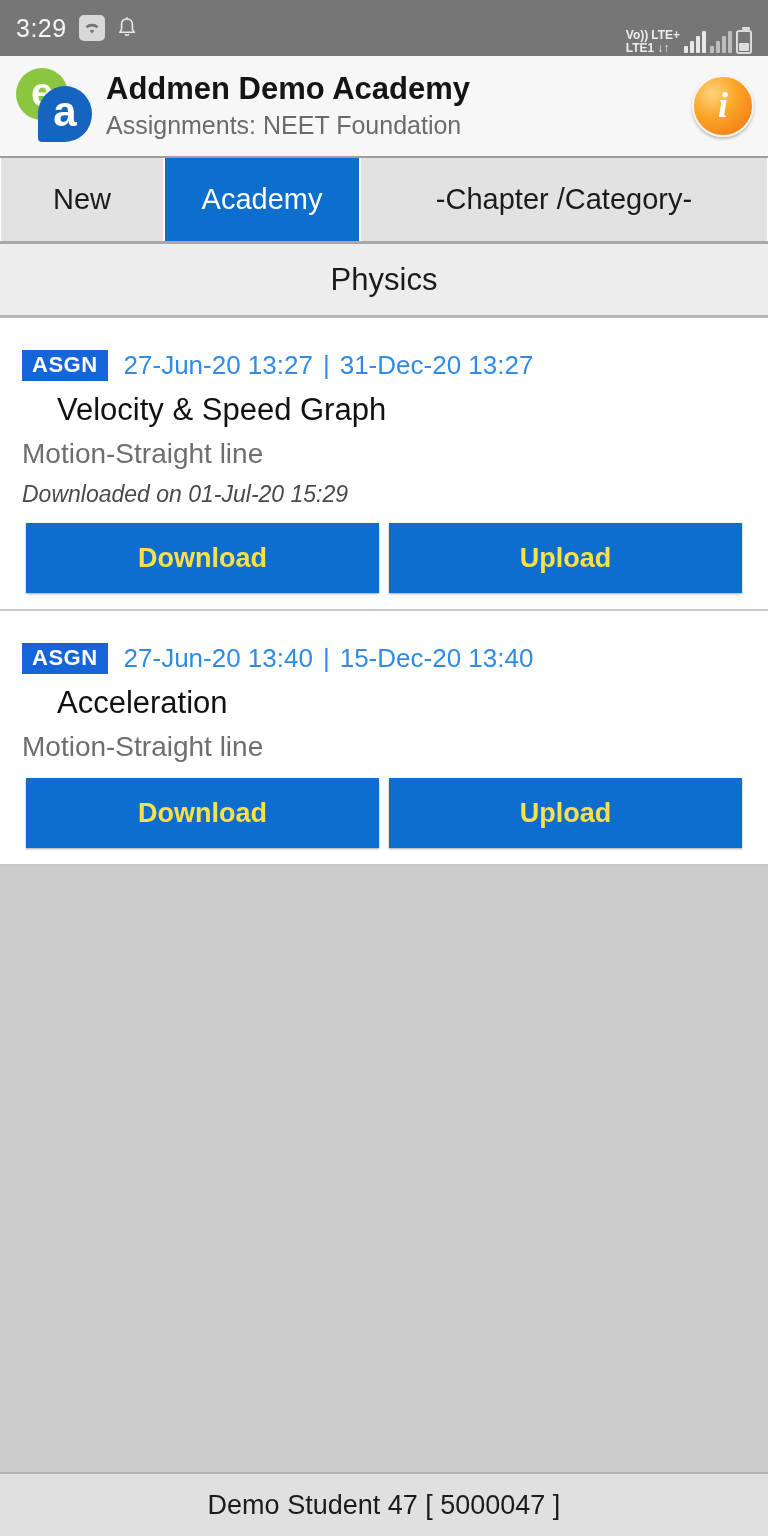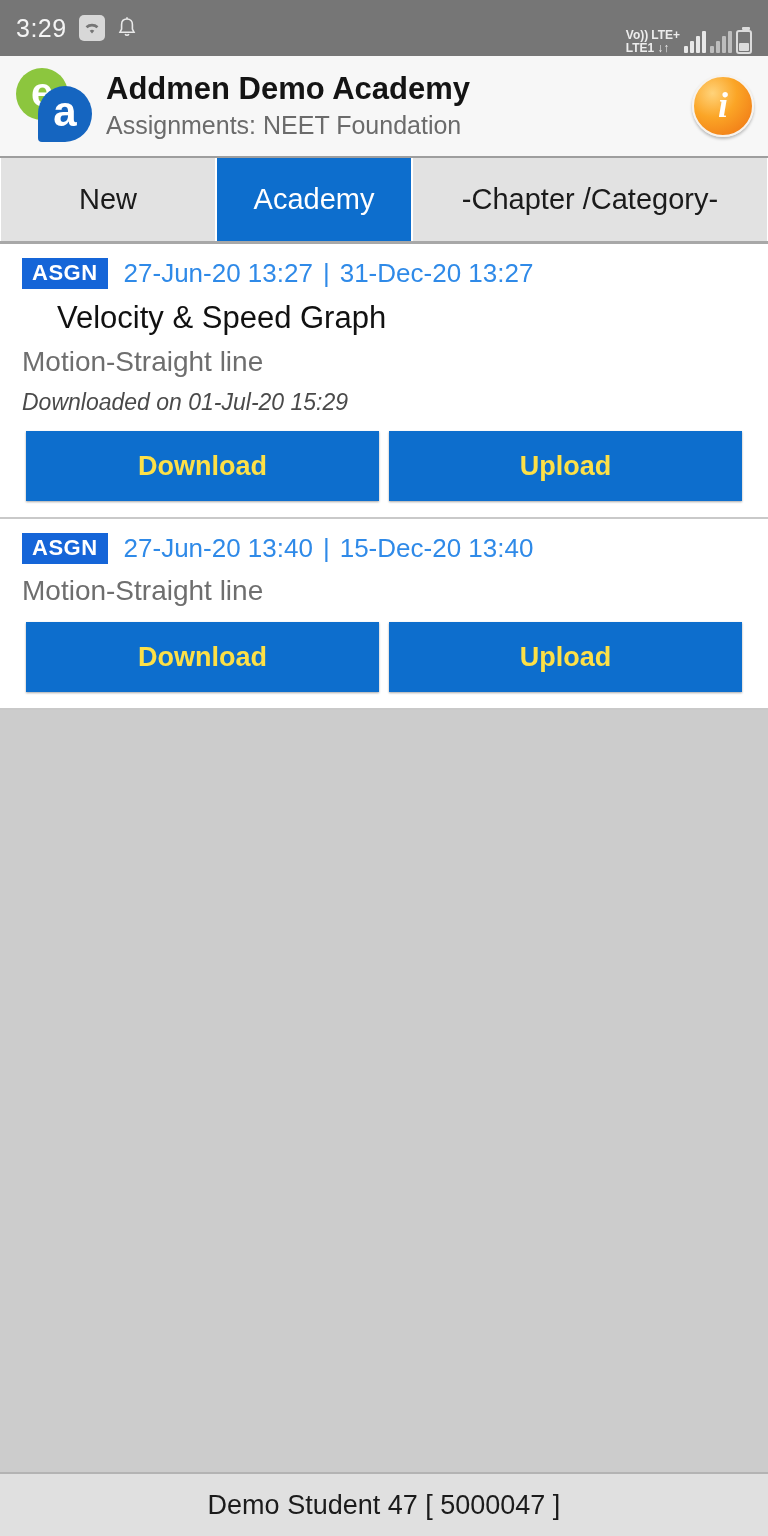--- a/index.html
+++ b/index.html
@@ -78,33 +78,33 @@
     font-weight:bold; line-height:1; padding-bottom:3px;
   }
 
   
   .tabs { height:86px; display:flex; border-bottom:3px solid #a8a8a8; flex:0 0 86px; background:#e2e2e2; }
   .tab {
     display:flex; align-items:center; justify-content:center;
     font-size:29px; color:#1b1b1b; background:#e2e2e2;
     border-right:1px solid #ffffff; border-left:1px solid #ffffff;
   }
-  .tab.tab-new { width:216px; }
+  .tab.tab-new { width:164px; }
   .tab.tab-active { width:196px; background:#0d6ecd; color:#ffffff; }
   .tab.tab-chapter { flex:1; }
 
   
   .subject {
     height:74px; background:#ededed; display:flex; align-items:center; justify-content:center;
     font-size:31px; color:#1b1b1b; border-bottom:3px solid #b5b5b5; flex:0 0 74px;
   }
 
   
   .list { background:#ffffff; }
-  .card { background:#ffffff; padding:14px 0 16px 0; border-bottom:2px solid #c9c9c9; }
+  .card { background:#ffffff; padding:32px 0 16px 0; border-bottom:2px solid #c9c9c9; }
   .card-meta { display:flex; align-items:center; padding:0 22px; margin-bottom:6px; }
   .badge {
     background:#1565d8; color:#ffffff; font-size:22px; font-weight:bold;
     padding:4px 10px 5px 10px; letter-spacing:0.5px; line-height:1;
   }
   .dates { margin-left:16px; font-size:26px; color:#2f8ae8; white-space:nowrap; }
   .dates .sep { color:#2f8ae8; padding:0 10px; }
   .card-title { padding:0 22px; font-size:31px; color:#111111; line-height:46px;margin-left:35px; }
   .card-chapter { padding:0 22px; font-size:28px; color:#6e6e6e; line-height:42px; }
   .card-note { padding:0 22px; font-size:23px; color:#4a4a4a; font-style:italic; line-height:38px; }
@@ -188,20 +188,21 @@
     </div>
     <div class="info-icon">i</div>
   </div>
 
   <div class="tabs">
     <div class="tab tab-new">New</div>
     <div class="tab tab-active">Academy</div>
     <div class="tab tab-chapter">-Chapter /Category-</div>
   </div>
 
+  <div class="subject">Physics</div>
 
   <div class="list">
 
     <div class="card">
       <div class="card-meta">
         <div class="badge">ASGN</div>
         <div class="dates">
           <span>27-Jun-20 13:27</span><span class="sep">|</span><span>31-Dec-20 13:27</span>
         </div>
       </div>
@@ -214,20 +215,21 @@
       </div>
     </div>
 
     <div class="card">
       <div class="card-meta">
         <div class="badge">ASGN</div>
         <div class="dates">
           <span>27-Jun-20 13:40</span><span class="sep">|</span><span>15-Dec-20 13:40</span>
         </div>
       </div>
+      <div class="card-title">Acceleration</div>
       <div class="card-chapter">Motion-Straight line</div>
       <div class="card-actions">
         <button class="action-btn">Download</button>
         <button class="action-btn">Upload</button>
       </div>
     </div>
 
   </div>
 
   <div class="filler"></div>

